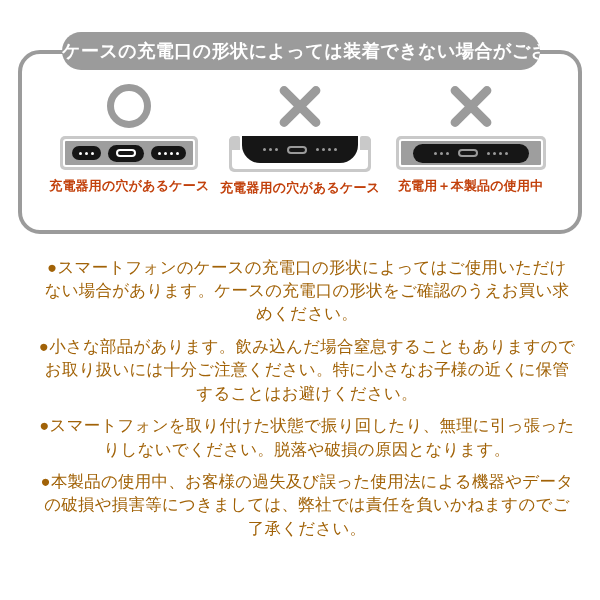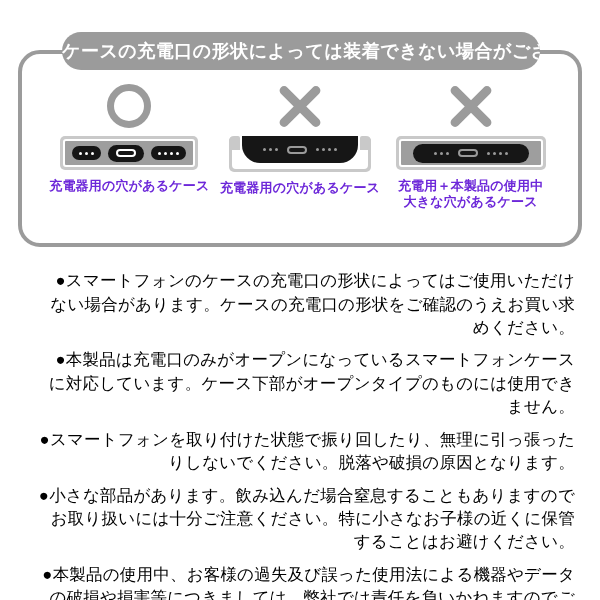--- a/index.html
+++ b/index.html
@@ -100,37 +100,37 @@
   .case2 .body {
     position:absolute; left:13px; right:13px; top:0; height:27px;
     background:#161616; border-radius:0 0 18px 18px;
     display:flex; align-items:center; justify-content:center; gap:9px;
   }
 
   .caption {
     margin-top:8px;
     font-size:13px;
     font-weight:bold;
-    color:#6d28d9;
+    color:#c2410c;
     text-align:center;
     line-height:1.2;
     letter-spacing:0.2px;
   }
   .caption span { display:block; }
   .caption span:empty { display:none; }
 
   
   .notes { margin:22px 25px 0 27px; }
   .notes p {
     font-size:16.5px;
     line-height:1.42;
-    color:#000000;
+    color:#a16207;
     letter-spacing:0.2px;
     margin-bottom:9px;
-    text-align:right;
+    text-align:center;
     margin-left:12px;
   }
 </style>
 </head>
 <body>
 
 <div class="page">
 
   <div class="notice-box">
     <div class="banner">
@@ -220,28 +220,26 @@
                 <i class="dot gray"></i>
                   <i class="dot gray"></i>
                   <i class="dot gray"></i>
                   <i class="dot gray"></i>
               </div>
             </div>
           </div>
         </div>
         <div class="caption">
           <span>充電用＋本製品の使用中</span>
-          <span>大きな穴があるケース</span>
         </div>
       </div>
 
     </div>
   </div>
 
   <div class="notes">
     <p>●スマートフォンのケースの充電口の形状によってはご使用いただけない場合があります。ケースの充電口の形状をご確認のうえお買い求めください。</p>
-    <p>●本製品は充電口のみがオープンになっているスマートフォンケースに対応しています。ケース下部がオープンタイプのものには使用できません。</p>
+    <p>●小さな部品があります。飲み込んだ場合窒息することもありますのでお取り扱いには十分ご注意ください。特に小さなお子様の近くに保管することはお避けください。</p>
     <p>●スマートフォンを取り付けた状態で振り回したり、無理に引っ張ったりしないでください。脱落や破損の原因となります。</p>
-    <p>●小さな部品があります。飲み込んだ場合窒息することもありますのでお取り扱いには十分ご注意ください。特に小さなお子様の近くに保管することはお避けください。</p>
     <p>●本製品の使用中、お客様の過失及び誤った使用法による機器やデータの破損や損害等につきましては、弊社では責任を負いかねますのでご了承ください。</p>
   </div>
 
 </div>
 
 </body></html>

